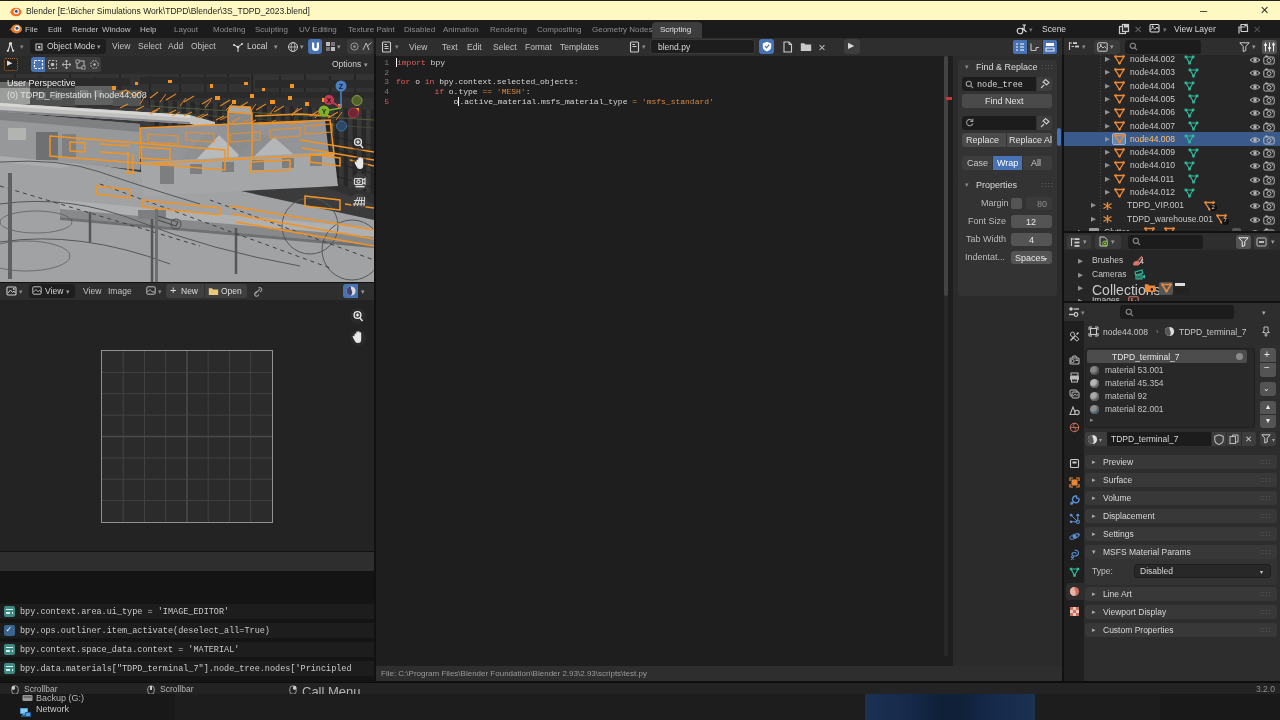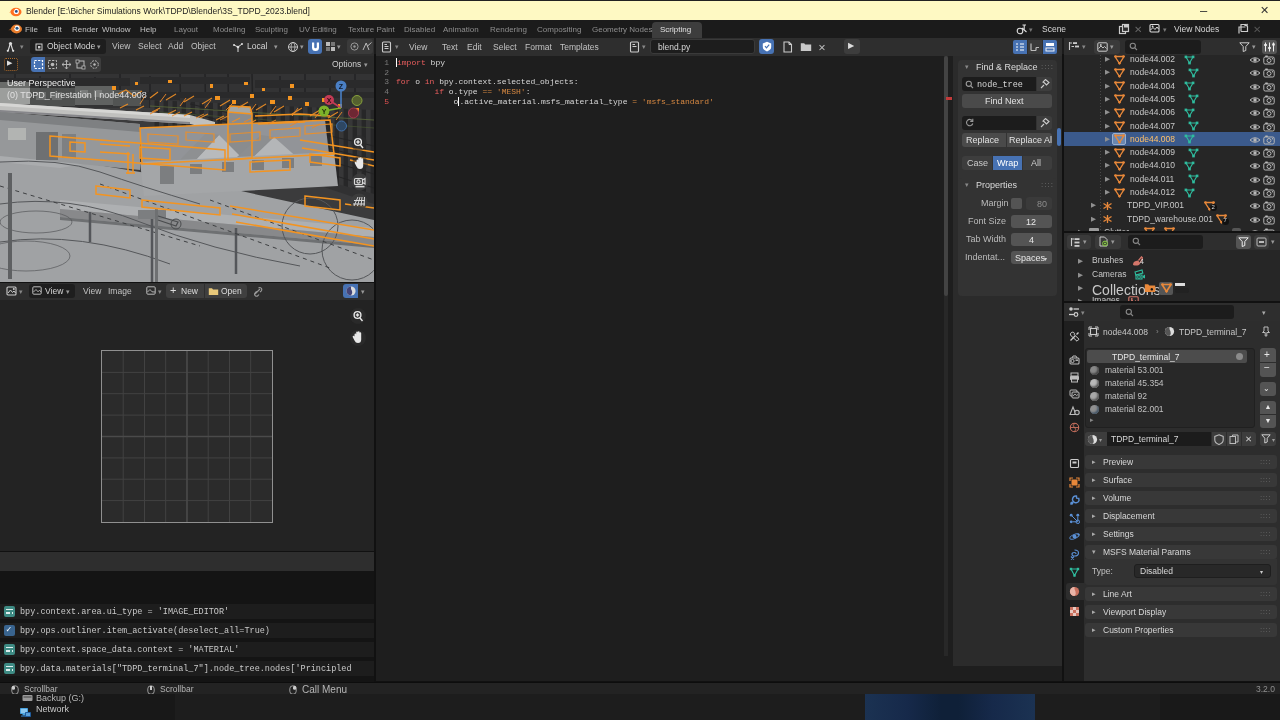--- a/index.html
+++ b/index.html
@@ -61,21 +61,21 @@
       <rect x="6" y="1.5" width="4.5" height="3" fill="#ccc"></rect>
     </svg>
   <span class="abs" style="left:1134px;top:4px;font-size:10px;color:#666">✕</span>
 
   <svg class="ico abs" style="left:1149px;top:3px" width="13" height="12" viewBox="0 0 13 12">
       <rect x="1" y="1.5" width="9" height="7.5" rx="1" fill="none" stroke="#ddd" stroke-width="1.1"></rect>
       <path d="M1.5 7 L4 4.5 L6 6.5 L8 4 L9.5 6" stroke="#ddd" stroke-width="1" fill="none"></path>
       <circle cx="3.6" cy="3.4" r="0.9" fill="#ddd"></circle>
     </svg>
   <span class="abs" style="left:1163px;top:6px;color:#777;font-size:7px">▾</span>
-  <span class="txt abs" style="left:1174px;top:4px;color:#d8d8d8">View Nodes</span>
+  <span class="txt abs" style="left:1174px;top:4px;color:#d8d8d8">View Layer</span>
   <svg class="ico abs" style="left:1237px;top:3px" width="12" height="12" viewBox="0 0 12 12">
       <path d="M2 10.5 L2 4 L8.5 4 M4 8.5 L4 1.5 L8 1.5 L8 3 M10 1.5 L10.5 1 M4 8.5 L10.5 8.5 L10.5 3.5 L8 1.2" fill="none" stroke="#ccc" stroke-width="1.2"></path>
       <path d="M7.8 1.2 L10.6 1.2 L10.6 3.6 Z" fill="#ccc"></path>
     </svg>
   <span class="abs" style="left:1253px;top:4px;font-size:10px;color:#555">✕</span>
 </div>
 
 <div class="abs" style="left:0;top:38px;width:374px;height:244px;background:#3b3b3c">
 
  <div class="abs hdr" style="left:0;top:0;width:374px;height:18px">
@@ -474,21 +474,21 @@
  <span class="abs" style="left:24px;top:1px;font-size:8.5px;color:#b5b5b5">Scrollbar</span>
  <svg class="ico abs" style="left:147px;top:1.5px" width="8" height="10" viewBox="0 0 8 10">
       <rect x="0.8" y="0.8" width="6.4" height="8.4" rx="3" fill="none" stroke="#aaa" stroke-width="0.9"></rect>
       <rect x="3" y="1" width="2" height="4" fill="#ccc"></rect>
     </svg>
  <span class="abs" style="left:160px;top:1px;font-size:8.5px;color:#b5b5b5">Scrollbar</span>
  <svg class="ico abs" style="left:289px;top:1.5px" width="8" height="10" viewBox="0 0 8 10">
       <rect x="0.8" y="0.8" width="6.4" height="8.4" rx="3" fill="none" stroke="#aaa" stroke-width="0.9"></rect>
       <rect x="4" y="0.8" width="3.2" height="4" rx="1.5" fill="#ccc"></rect>
     </svg>
- <span class="abs" style="left:302px;top:1px;font-size:10px;color:#b5b5b5">Call Menu</span>
+ <span class="abs" style="left:302px;top:1px;font-size:13px;color:#b5b5b5">Call Menu</span>
  <span class="abs" style="left:1256px;top:1px;font-size:8.5px;color:#909090">3.2.0</span>
 </div>
 
 <div class="abs" style="left:0;top:694px;width:1280px;height:26px;background:#1d1d1d">
  <div class="abs" style="left:0;top:0;width:175px;height:26px;background:#181818"></div>
  <svg class="ico abs" style="left:22px;top:0px" width="11" height="8" viewBox="0 0 11 8">
       <rect x="0.5" y="1" width="10" height="6" rx="1" fill="#9a9a9a"></rect>
       <rect x="1.5" y="2" width="8" height="2" fill="#6e6e6e"></rect>
     </svg>
  <span class="abs" style="left:36px;top:-1px;font-size:9px;color:#b8b8b8">Backup (G:)</span>
@@ -550,20 +550,23 @@
    <div><span style="color:#ea5e5e">for</span> o <span style="color:#ea5e5e">in</span> bpy.context.selected_objects:</div>
    <div>&nbsp;&nbsp;&nbsp;&nbsp;&nbsp;&nbsp;&nbsp;&nbsp;<span style="color:#ea5e5e">if</span> o.type <span style="color:#d88942">==</span> <span style="color:#d88942">'MESH'</span>:</div>
    <div>&nbsp;&nbsp;&nbsp;&nbsp;&nbsp;&nbsp;&nbsp;&nbsp;&nbsp;&nbsp;&nbsp;&nbsp;o<span style="border-left:1px solid #fff">.active_material.msfs_material_type <span style="color:#d88942">= 'msfs_standard'</span></span></div>
   </div>
  </div>
 
  <div class="abs" style="left:568px;top:18px;width:4px;height:600px;background:#282828"></div>
  <div class="abs" style="left:568px;top:18px;width:4px;height:240px;background:#434343;border-radius:2px"></div>
  <div class="abs" style="left:570px;top:59px;width:6px;height:3px;background:#c23a3a"></div>
 
+ <div class="abs" style="left:0;top:628px;width:686px;height:15px;background:#2e2e2e">
+  <span class="abs" style="left:5px;top:3px;font-size:8px;color:#9a9a9a">File: C:\Program Files\Blender Foundation\Blender 2.93\2.93\scripts\test.py</span>
+ </div>
 
  <div class="abs" style="left:577px;top:0;width:109px;height:628px;background:#2b2b2b">
   <div class="abs hdr" style="left:0;top:0;width:109px;height:18px"></div>
   <div class="abs" style="left:60px;top:2px;width:14px;height:14px;background:#4772b3;border-radius:2px 0 0 2px"></div>
   <svg class="ico abs" style="left:62px;top:4px" width="10" height="10" viewBox="0 0 10 10">
         <path d="M1 2 L3 2 M1 5 L3 5 M1 8 L3 8 M5 2 L9 2 M5 5 L9 5 M5 8 L9 8" stroke="#fff" stroke-width="1.2"></path>
       </svg>
   <div class="abs" style="left:75px;top:2px;width:14px;height:14px;background:#3a3a3a"></div>
   <svg class="ico abs" style="left:77px;top:4px" width="10" height="10" viewBox="0 0 10 10">
         <path d="M1 1.5 L1 8.5 M1 8.5 L6 8.5 M6 8.5 L6 5.5 M6 5.5 L9 5.5" stroke="#bbb" stroke-width="1.2" fill="none"></path>

